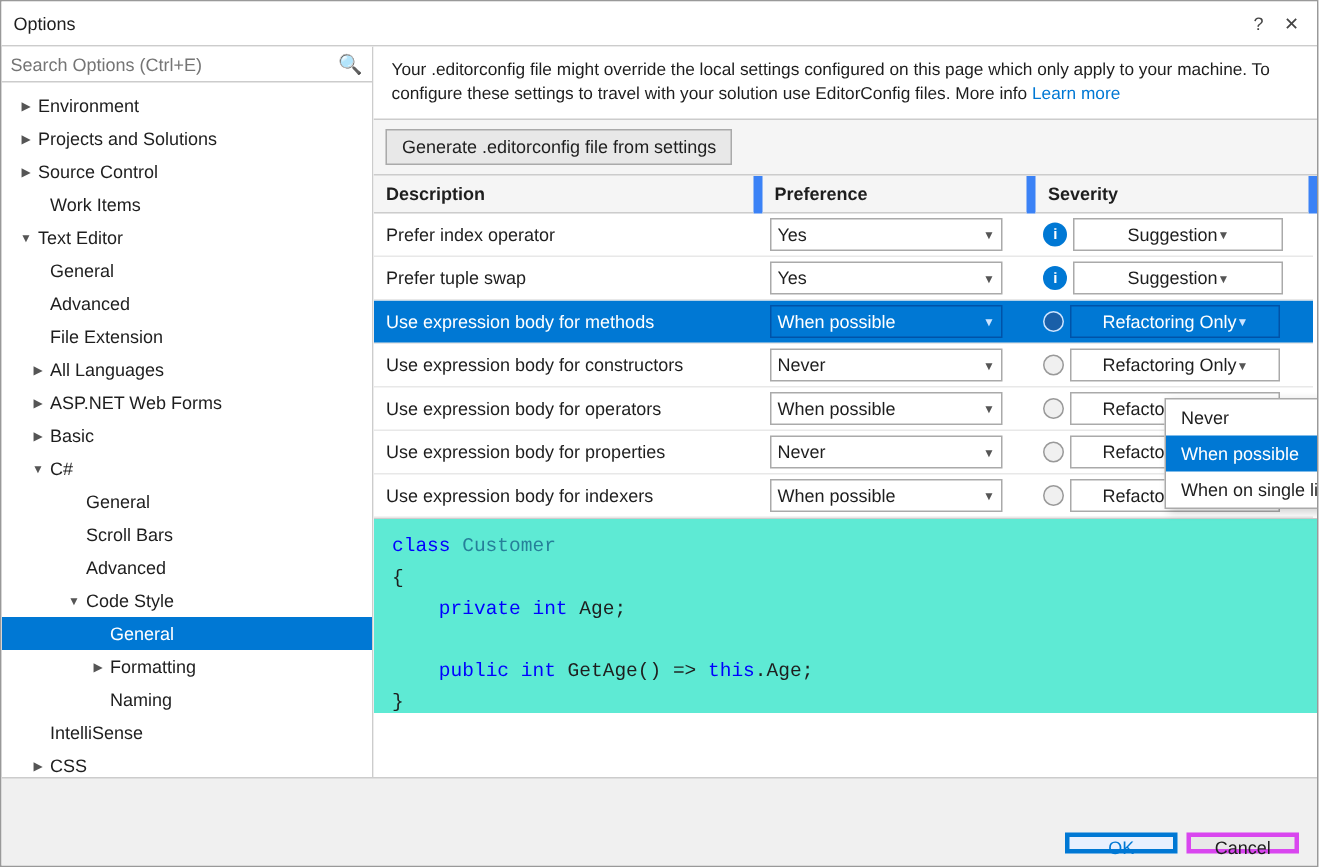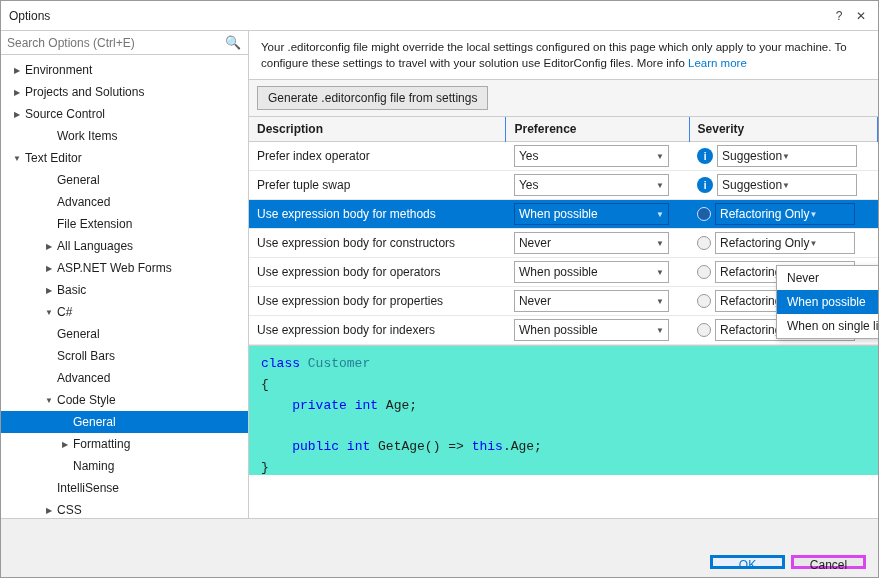--- a/index.html
+++ b/index.html
@@ -99,21 +99,21 @@
       color: #555;
       flex-shrink: 0;
     }
     .tree-expander.collapsed::before { content: '▶'; }
     .tree-expander.expanded::before { content: '▼'; }
     .tree-expander.leaf { visibility: hidden; }
 
     .tree-label { font-size: 12px; }
 
     .indent-1 { padding-left: 8px; }
-    .indent-2 { padding-left: 40px; }
+    .indent-2 { padding-left: 16px; }
     .indent-3 { padding-left: 40px; }
     .indent-4 { padding-left: 56px; }
 
     
     .right-panel {
       flex: 1;
       display: flex;
       flex-direction: column;
       overflow: hidden;
       background: #f5f5f5;
@@ -157,21 +157,21 @@
     .settings-table thead tr {
       background: #f5f5f5;
       border-bottom: 1px solid #ccc;
     }
     .settings-table th {
       padding: 5px 8px;
       text-align: left;
       font-weight: 600;
       font-size: 12px;
       color: #1e1e1e;
-      border-right: 1px solid #3b82f6;
+      border-right: 6px solid #3b82f6;
     }
     .settings-table td {
       padding: 3px 8px;
       font-size: 12px;
       color: #1e1e1e;
       border-bottom: 1px solid #e8e8e8;
       vertical-align: middle;
       height: 26px;
     }
     .settings-table tr.active-row { background: #0078d4; }
@@ -218,21 +218,21 @@
     }
 
     .sev-dropdown {
       display: flex;
       align-items: center;
       background: #fff;
       border: 1px solid #aaa;
       padding: 2px 4px;
       font-size: 12px;
       width: 140px;
-      justify-content: flex-start;
+      justify-content: center;
       cursor: pointer;
       height: 22px;
     }
 
     
     .dropdown-overlay {
       position: absolute;
       left: 527px;
       top: 148px;
       width: 170px;

